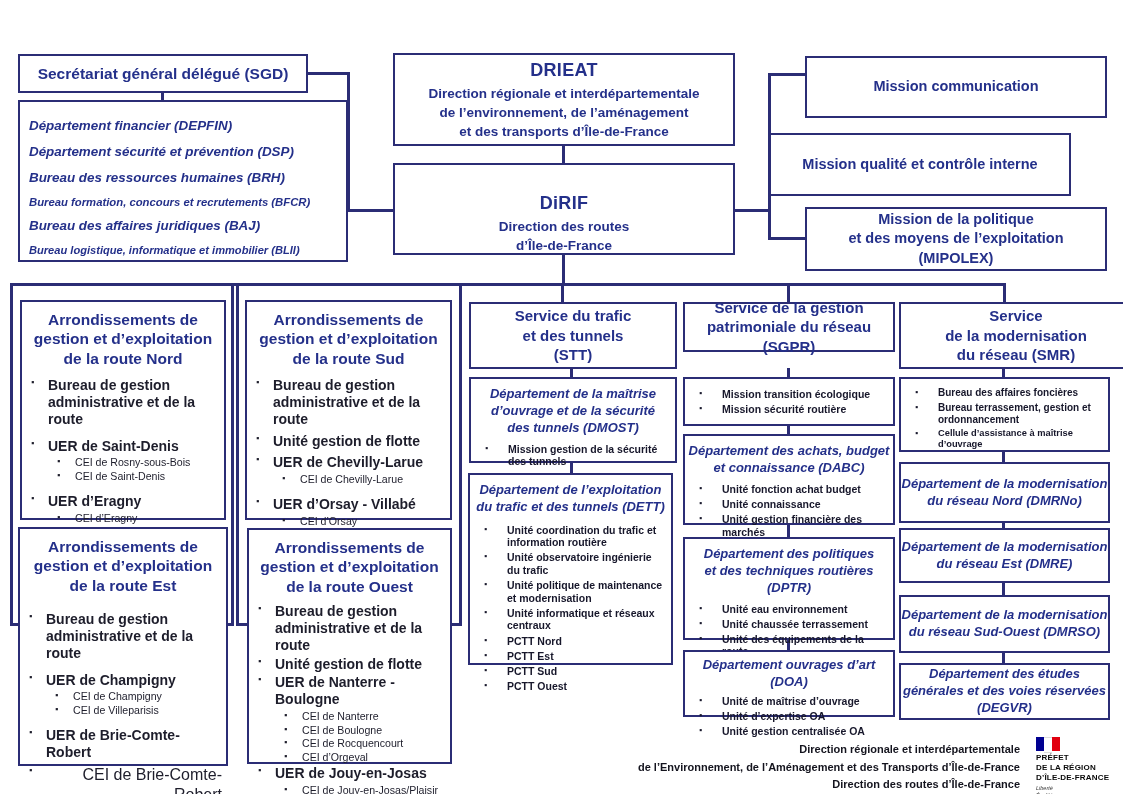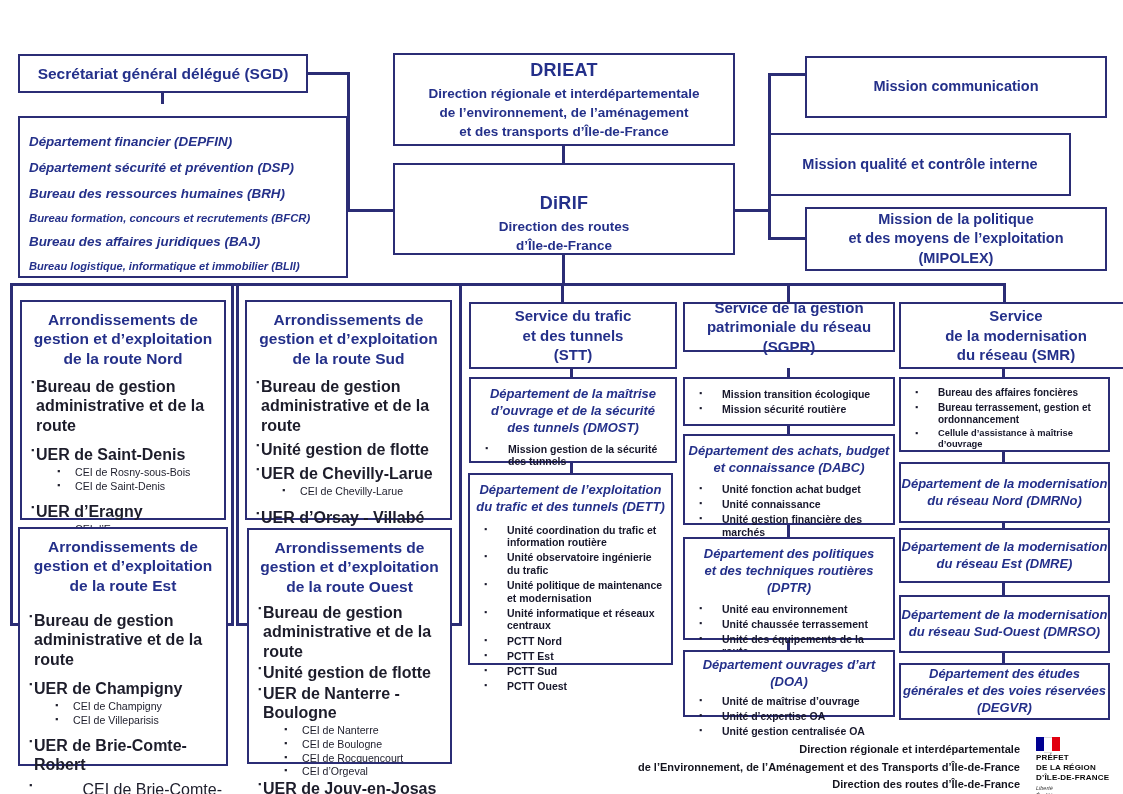--- a/index.html
+++ b/index.html
@@ -29,21 +29,21 @@
   .t-sgd{font-size:15.5px;font-weight:bold;}
   
   .sgd-list{padding:11px 0 0 9px;}
   .sgd-list div{font-size:13.4px;font-weight:bold;font-style:italic;line-height:1.95;white-space:nowrap;color:var(--blue);}
   .sgd-list div:nth-child(4){font-size:11.3px;}
   .sgd-list div:nth-child(6){font-size:11.1px;}
   
   ul.blist{list-style:none;margin:9px 0 0 0;padding:0 4px 0 0;line-height:1.2;}
   ul.blist li{position:relative;color:var(--l1);}
   ul.blist li::before{content:"\25AA";position:absolute;font-size:9px;top:0;}
-  li.l1{font-size:16px;font-weight:bold;padding-left:14px;margin-bottom:2px;}
+  li.l1{font-size:14px;font-weight:bold;padding-left:26px;margin-bottom:2px;}
   li.l1::before{left:9px;}
   li.l2{font-size:10.6px;font-weight:normal;color:var(--l2);padding-left:53px;margin-bottom:1px;}
   li.l2::before{left:35px;font-size:8px;}
   li.plain{font-weight:normal;color:var(--l2);padding-left:38px;text-align:right;}
   li.plain::before{left:9px;}
   .gap{margin-top:10px !important;}
   .gap-sm{margin-top:5px !important;}
   
   ul.wide{list-style:none;margin:6px 0 0 0;padding:0 4px 0 0;line-height:1.2;}
   ul.wide li{position:relative;padding-left:37px;font-size:10.5px;font-weight:600;color:#17172b;margin-bottom:2.5px;}
@@ -93,21 +93,21 @@
   <div class="lv" style="left:1002px;top:582px;height:14px;"></div>
   <div class="lv" style="left:1002px;top:652px;height:12px;"></div>
 
   <div class="outer" style="left:10px;top:283px;width:224px;height:343px;"></div>
   <div class="outer" style="left:236px;top:283px;width:226px;height:343px;"></div>
 
   <div class="box center t-sgd" style="left:18px;top:54px;width:290px;height:39px;">
     <span>Secrétariat général délégué (SGD)</span>
   </div>
 
-  <div class="box sgd-list" style="left:18px;top:116px;width:330px;height:162px;">
+  <div class="box sgd-list" style="left:18px;top:100px;width:330px;height:162px;">
     <div>Département financier (DEPFIN)</div>
     <div>Département sécurité et prévention (DSP)</div>
     <div>Bureau des ressources humaines (BRH)</div>
     <div>Bureau formation, concours et recrutements (BFCR)</div>
     <div>Bureau des affaires juridiques (BAJ)</div>
     <div>Bureau logistique, informatique et immobilier (BLII)</div>
   </div>
 
   <div class="box" style="left:393px;top:53px;width:342px;height:93px;text-align:center;padding-top:5px;">
     <div class="t-big">DRIEAT</div>

